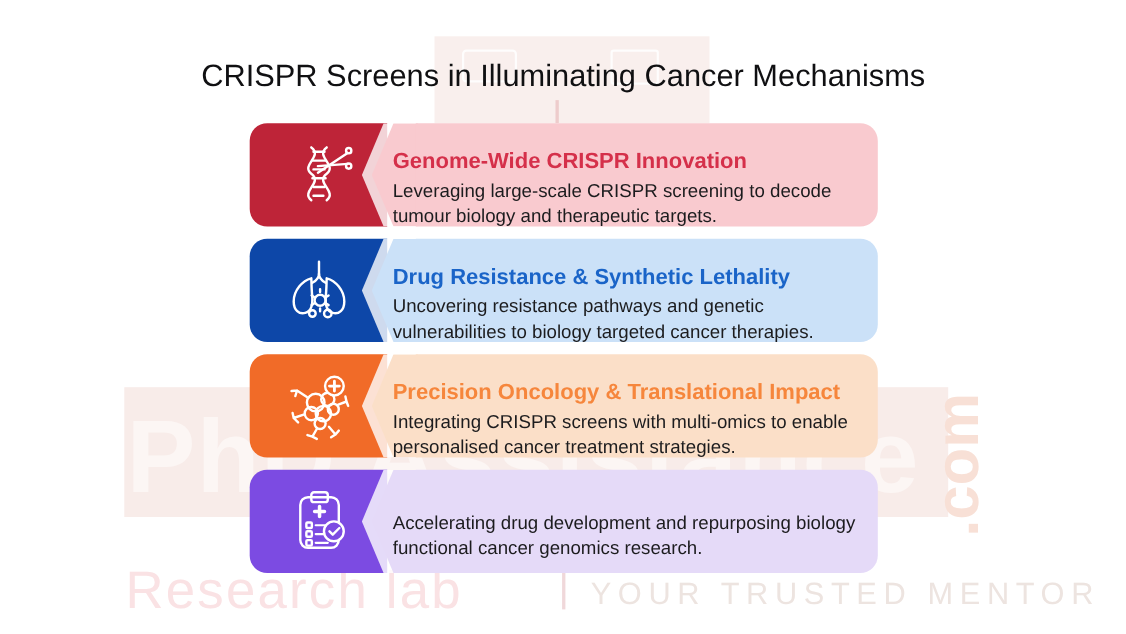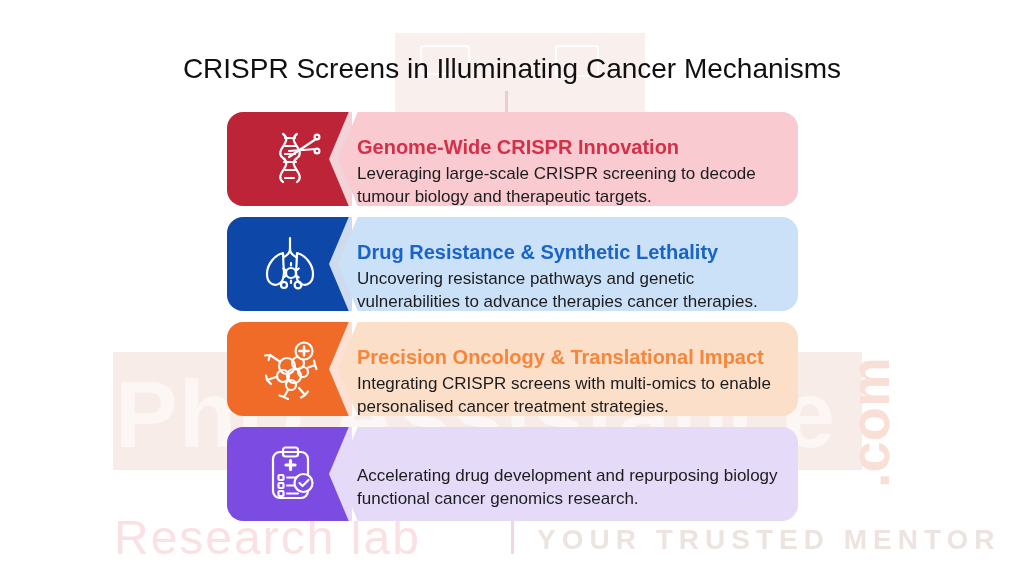--- a/index.html
+++ b/index.html
@@ -16,21 +16,21 @@
       background:#E9BDBD;opacity:.7;}
 
   .wm-band{position:absolute;left:113px;top:352px;width:749px;height:118px;background:var(--wm-band,#F8ECE9);}
   .wm-brand{position:absolute;left:115px;top:366px;font-size:94px;font-weight:700;
       color:var(--wm-brand,#FCF6F4);letter-spacing:1px;white-space:nowrap;line-height:1.05;}
   .wm-domain{position:absolute;left:842px;top:338px;height:150px;font-size:56px;font-weight:700;
       color:var(--wm-domain,#F8E0D6);writing-mode:vertical-rl;transform:rotate(180deg);line-height:1;}
   .wm-lab{position:absolute;left:114px;top:510px;font-size:48px;font-weight:400;
       color:var(--wm-lab,#FAE2E4);letter-spacing:2px;white-space:nowrap;}
   .wm-divider{position:absolute;left:511px;top:516px;width:3px;height:38px;background:var(--wm-div,#F0D8DA);}
-  .wm-tag{position:absolute;left:537px;top:524px;font-size:28px;font-weight:700;
+  .wm-tag{position:absolute;left:537px;top:524px;font-size:28px;font-weight:400;
       color:var(--wm-tag,#EDE4E0);letter-spacing:6px;white-space:nowrap;}
 
   
   .page-title{position:absolute;left:0;top:52px;width:100%;text-align:center;
       font-size:28px;line-height:34px;font-weight:400;color:#101012;letter-spacing:0;}
 
   
   .card{position:absolute;left:227px;width:571px;height:94px;}
   .card.c1{top:112px}.card.c2{top:217px}.card.c3{top:322px}.card.c4{top:427px}
 
@@ -103,21 +103,21 @@
         <path d="M33 33.5 v-2.5 M27.5 38 l-2.2 -1.4 M38.5 38 l2.2 -1.4 M33 48.5 v2.5 M27.5 44 l-2.2 1.4 M38.5 44 l2.2 1.4"></path>
         <circle cx="26" cy="53" r="3"></circle>
         <circle cx="40" cy="53" r="3.4"></circle>
       </svg>
     </div>
     <div class="chev white"></div>
     <div class="chev tintc"></div>
     <div class="panel"></div>
     <div class="content">
       <div class="card-title">Drug Resistance &amp; Synthetic Lethality</div>
-      <div class="card-desc">Uncovering resistance pathways and genetic vulnerabilities to advance therapies cancer therapies.</div>
+      <div class="card-desc">Uncovering resistance pathways and genetic vulnerabilities to biology targeted cancer therapies.</div>
     </div>
   </div>
 
   <div class="card c3" style="--box: #F16B28; --tint: #FBDFC8; --title: #F6863C;">
     <div class="iconbox">
       <svg width="64" height="64" viewBox="0 0 64 64" fill="none" stroke="#ffffff" stroke-width="2.2" stroke-linecap="round" stroke-linejoin="round">
         <circle cx="29" cy="29" r="8"></circle>
         <circle cx="40" cy="26" r="6"></circle>
         <circle cx="25" cy="39" r="6"></circle>
         <circle cx="36" cy="39" r="7"></circle>

